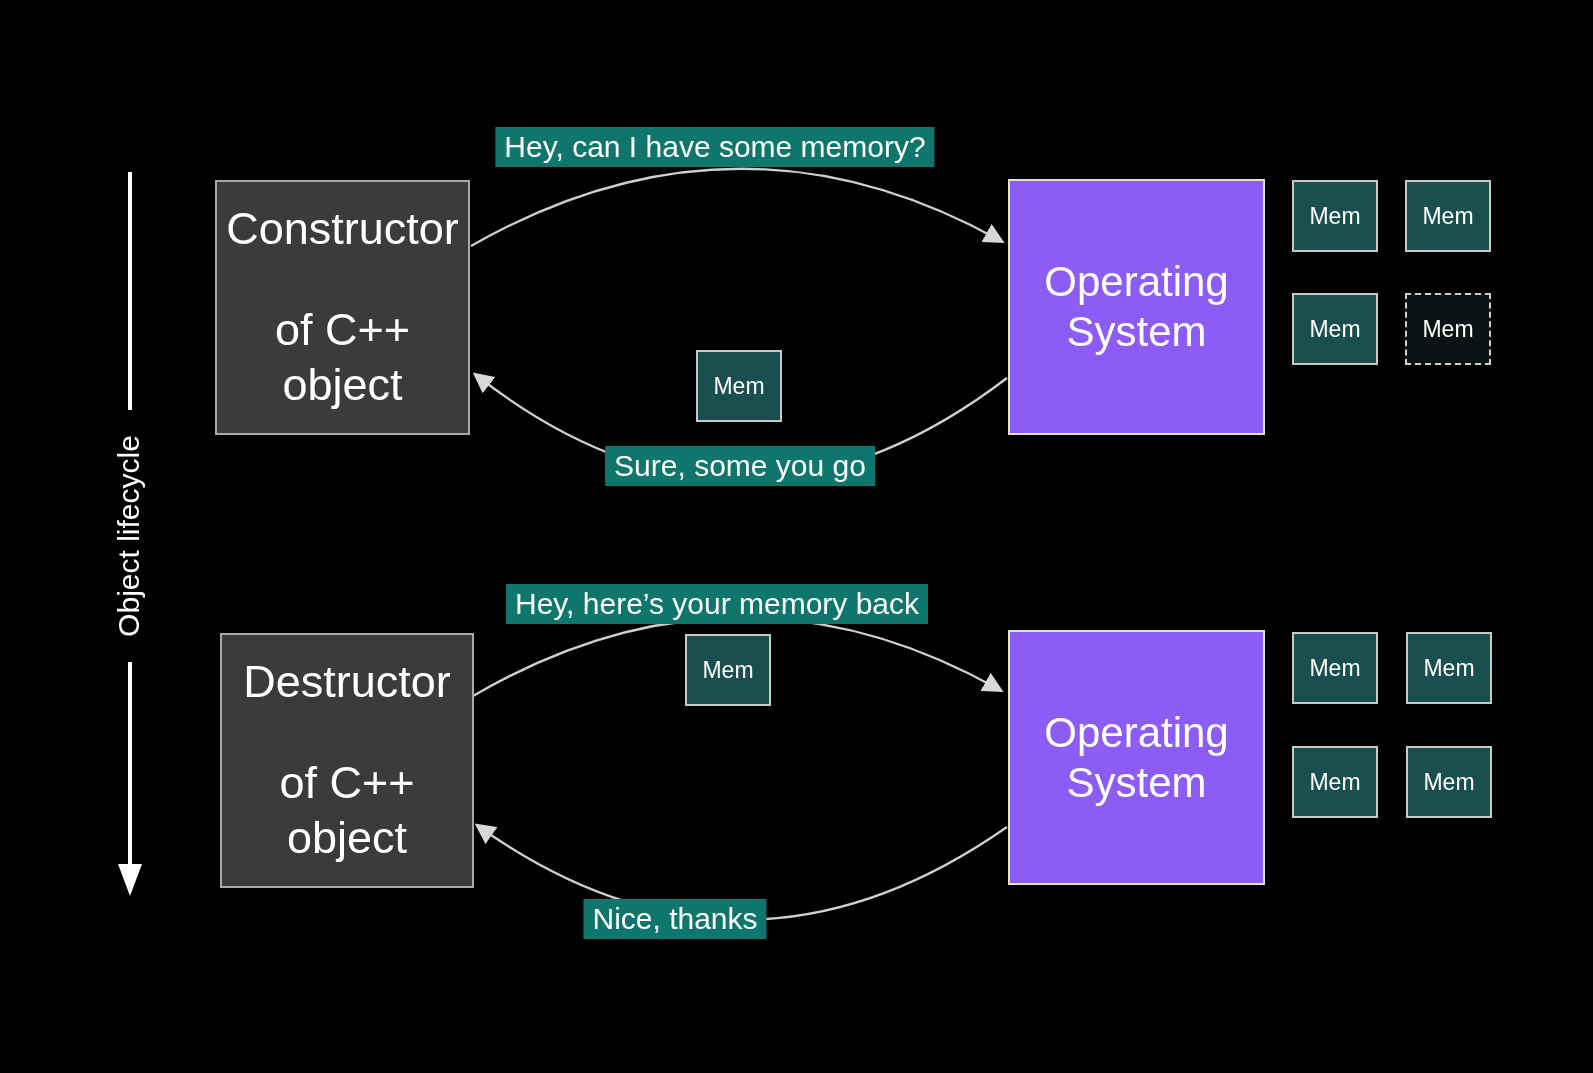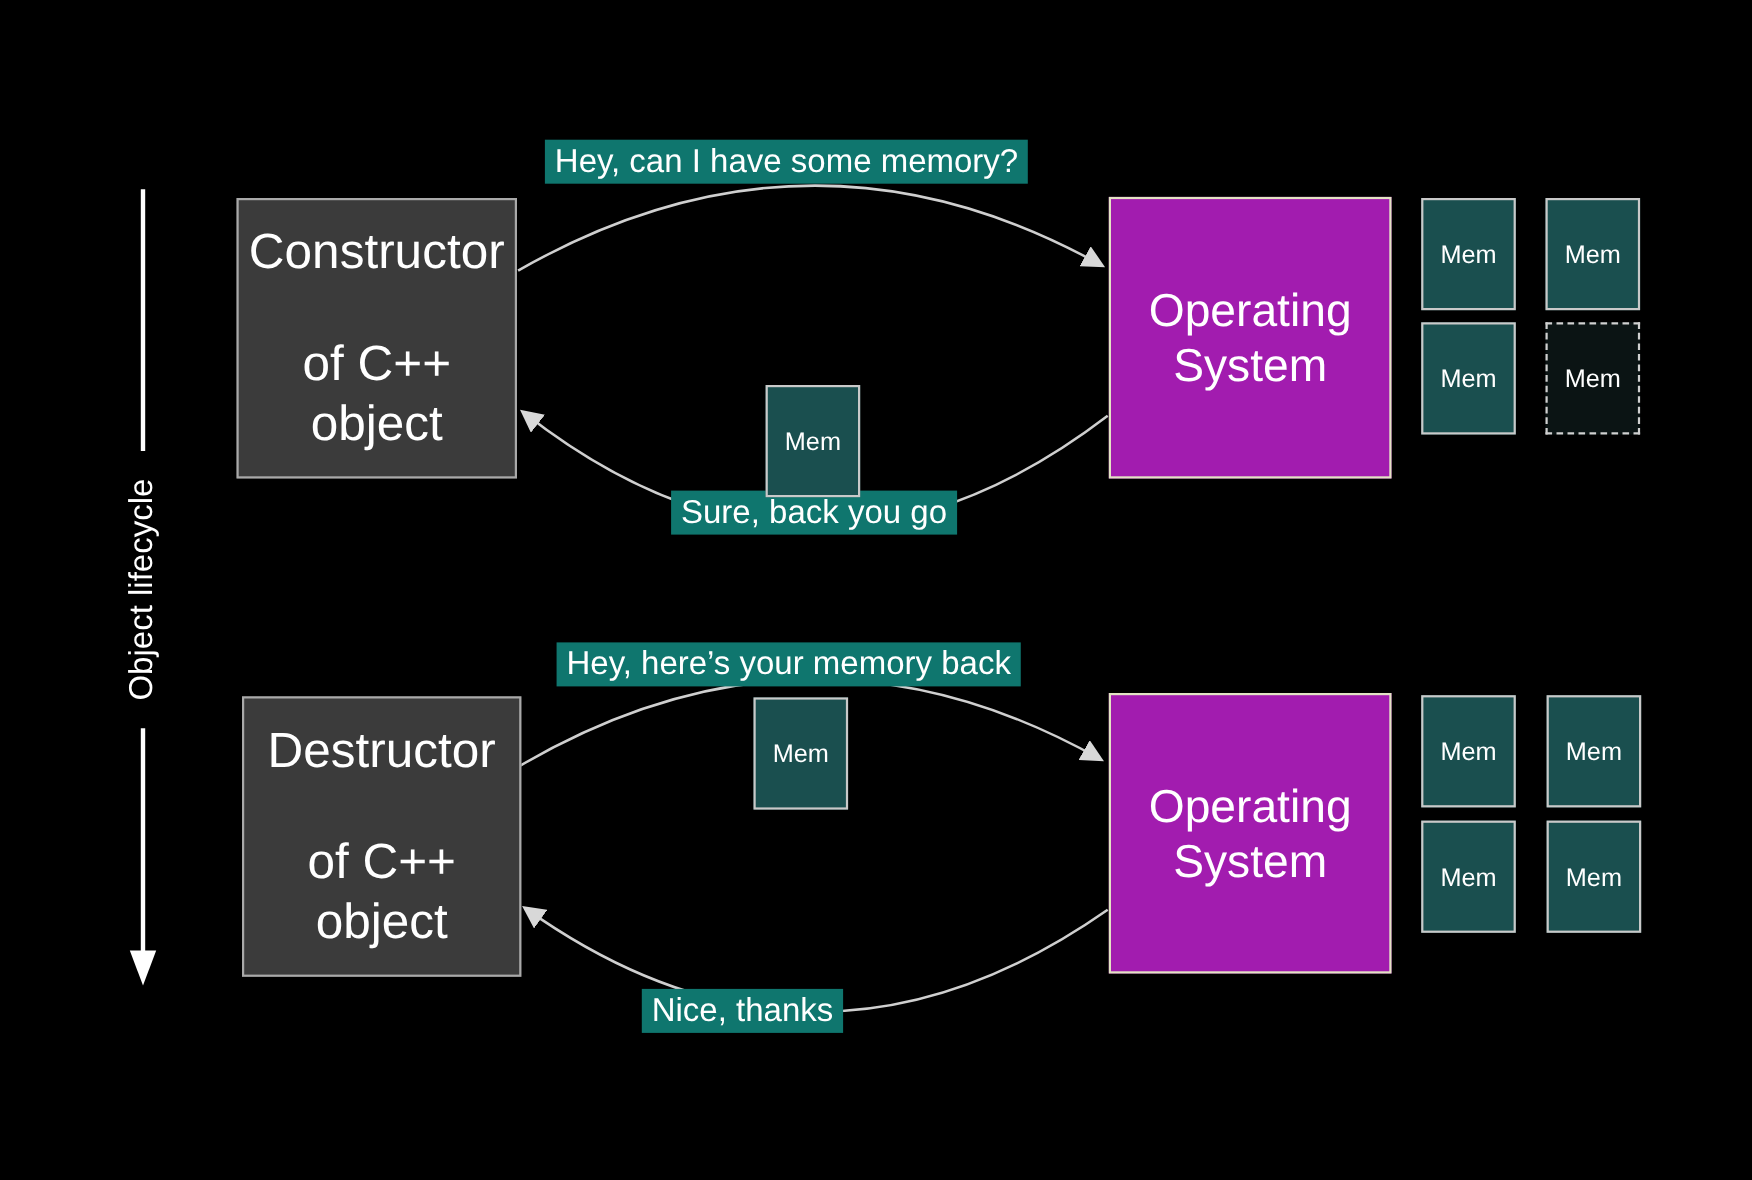--- a/index.html
+++ b/index.html
@@ -36,37 +36,37 @@
   .gray-box {
     background: #3b3b3b;
     border: 2px solid #a9a9a9;
     width: 255px;
     height: 255px;
     font-size: 45px;
     line-height: 1.22;
     gap: 46px;
   }
   .olive-box {
-    background: #a21caf;
+    background: #8b5cf6;
     border: 2px solid #e3e3c4;
     width: 257px;
     height: 256px;
     font-size: 42px;
     line-height: 1.18;
   }
   #constructor-box { left: 215px; top: 180px; }
   #os-box-top      { left: 1008px; top: 179px; }
   #destructor-box  { left: 220px; top: 633px; height: 255px; width: 254px; }
   #os-box-bottom   { left: 1008px; top: 630px; height: 255px; }
 
   .mem {
     position: absolute;
     box-sizing: border-box;
     width: 86px;
-    height: 102px;
+    height: 72px;
     background: #1a4f4f;
     border: 2px solid #c9c9c9;
     display: flex;
     align-items: center;
     justify-content: center;
     font-size: 23px;
     color: #ffffff;
   }
   .mem.dashed {
     background: #0b1414;
@@ -143,21 +143,21 @@
     <span>Constructor</span>
     <span>of C++ object</span>
   </div>
 
   <div class="box olive-box" id="os-box-top">
     <span>Operating</span>
     <span>System</span>
   </div>
 
   <div class="msg" id="msg-request-top">Hey, can I have some memory?</div>
-  <div class="msg" id="msg-response-top">Sure, back you go</div>
+  <div class="msg" id="msg-response-top">Sure, some you go</div>
 
   <div class="mem" id="mem-transfer-top">
     <span>Mem</span>
   </div>
 
   <div class="mem" id="mem-t1">
     <span>Mem</span>
   </div>
   <div class="mem" id="mem-t2">
     <span>Mem</span>

